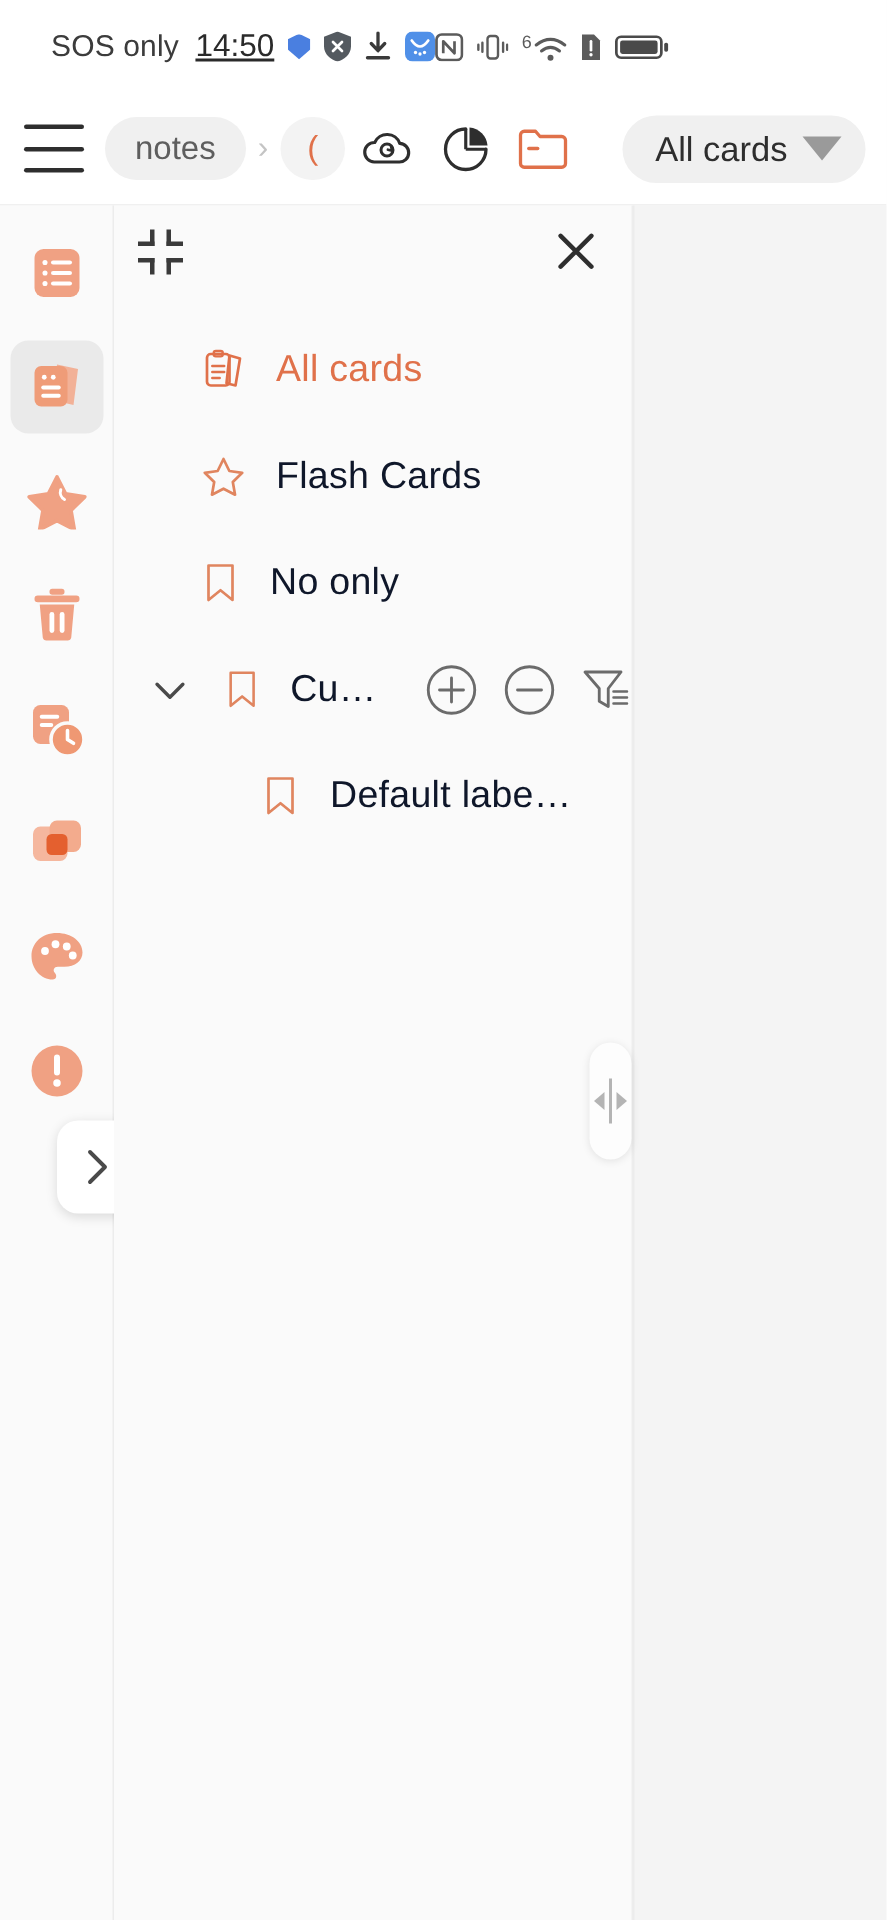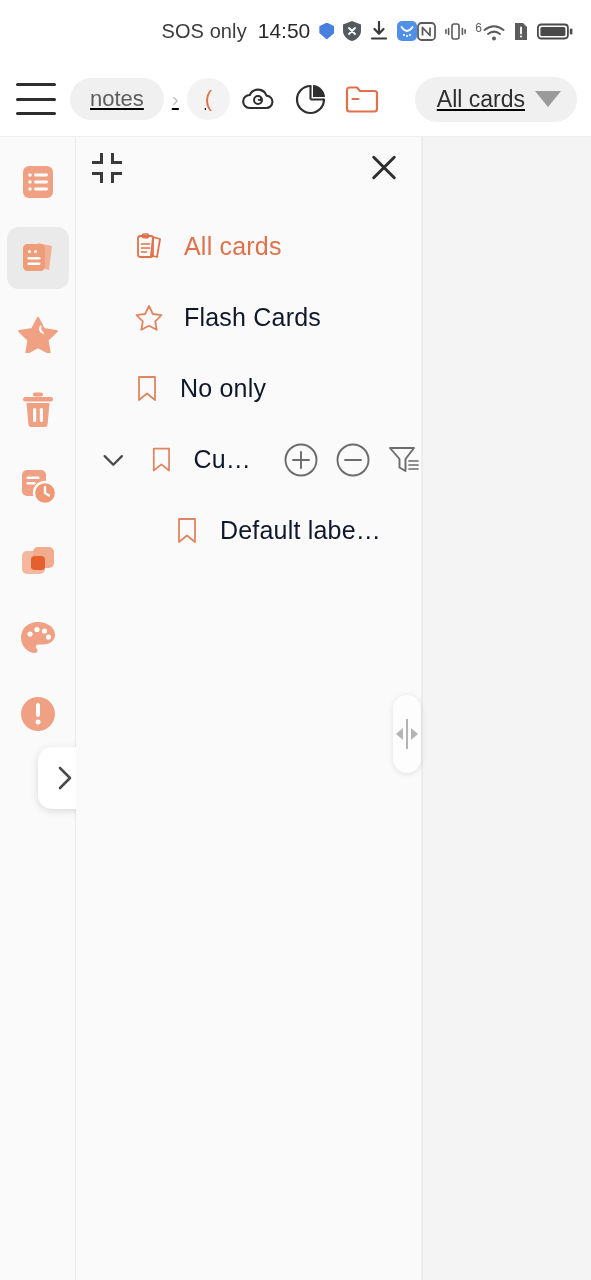--- a/index.html
+++ b/index.html
@@ -9,48 +9,47 @@
     overflow: hidden;
     background: #ffffff;
     font-family: "Liberation Sans", sans-serif;
   }
 
   
   .statusbar {
     height: 62px;
     display: flex;
     align-items: center;
-    justify-content: flex-end;
+    justify-content: flex-start;
     padding: 0 18px 0 34px;
     background: #ffffff;
   }
   .status-left { display: flex; align-items: center; gap: 9px; }
   .status-text {
     font-size: 20px;
     color: #3c3c3c;
     letter-spacing: 0.1px;
     white-space: nowrap;
   }
-  .status-time { font-size: 21px; color: #2a2a2a; margin-left: 2px; }
+  .status-time { font-size: 21px; color: #2a2a2a; margin-left: 2px; text-decoration: underline; }
   .status-right { display: flex; align-items: center; gap: 9px; }
   .ic { display: block; }
 
   .shield-blue { width: 15px; height: 17px; background: #4a7fe0;
     clip-path: polygon(50% 0%, 100% 22%, 100% 62%, 50% 100%, 0% 62%, 0% 22%); }
 
   
   .toolbar {
     height: 75px;
     display: flex;
     align-items: center;
     padding: 0 14px 0 16px;
     background: #ffffff;
     position: relative;
     border-bottom: 1px solid #f0f0f0;
-    text-decoration: underline;
   }
   .hamburger {
     width: 40px; height: 32px;
     display: flex; flex-direction: column; justify-content: space-between;
     margin-right: 14px; cursor: pointer;
   }
   .hamburger span { display: block; height: 3px; background: #2e2e2e; border-radius: 2px; }
   .crumb-chip {
     background: #f0f0f0;
     border-radius: 22px;

